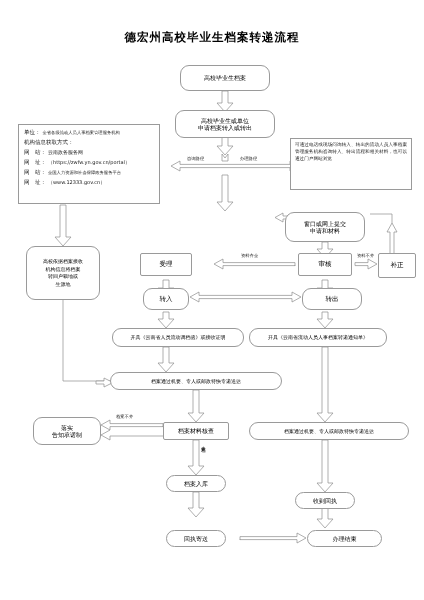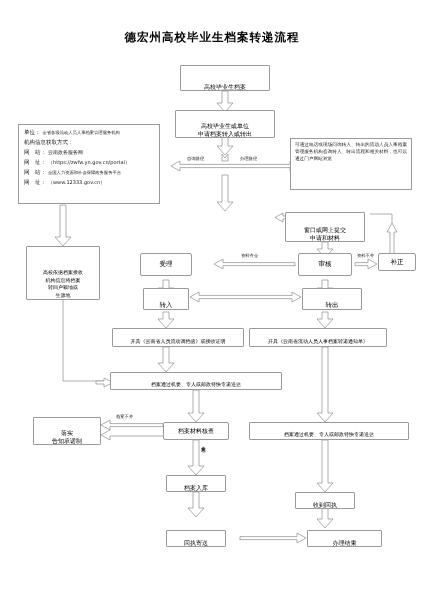--- a/index.html
+++ b/index.html
@@ -19,21 +19,21 @@
     border:1px solid #9a9a9a;
     background:#ffffff;
     display:flex;
     align-items:center;
     justify-content:center;
     text-align:center;
     line-height:1.25;
     color:#000;
     z-index:2;
   }
-  .round{border-radius:1px;align-items:flex-end;}
+  .round{border-radius:9px;}
   .rect{border-radius:2px;}
   .n-title{
     position:absolute;
     left:0;top:30px;width:424px;
     text-align:center;
     font-size:11.5px;
     font-weight:bold;
     letter-spacing:1px;
     color:#000;
     z-index:3;
@@ -171,21 +171,21 @@
   </div>
 
   <div class="node rect f65" style="left:140px;top:253px;width:52px;height:23px;">
     <span>受理</span>
   </div>
 
   <div class="node rect f65" style="left:298px;top:253px;width:54px;height:23px;">
     <span>审核</span>
   </div>
 
-  <div class="node rect f65" style="left:378px;top:253px;width:38px;height:18px;">
+  <div class="node rect f65" style="left:378px;top:253px;width:38px;height:25px;">
     <span>补正</span>
   </div>
 
   <div class="node round f65" style="left:143px;top:288px;width:46px;height:22px;">
     <span>转入</span>
   </div>
 
   <div class="node round f65" style="left:302px;top:288px;width:60px;height:22px;">
     <span>转出</span>
   </div>

